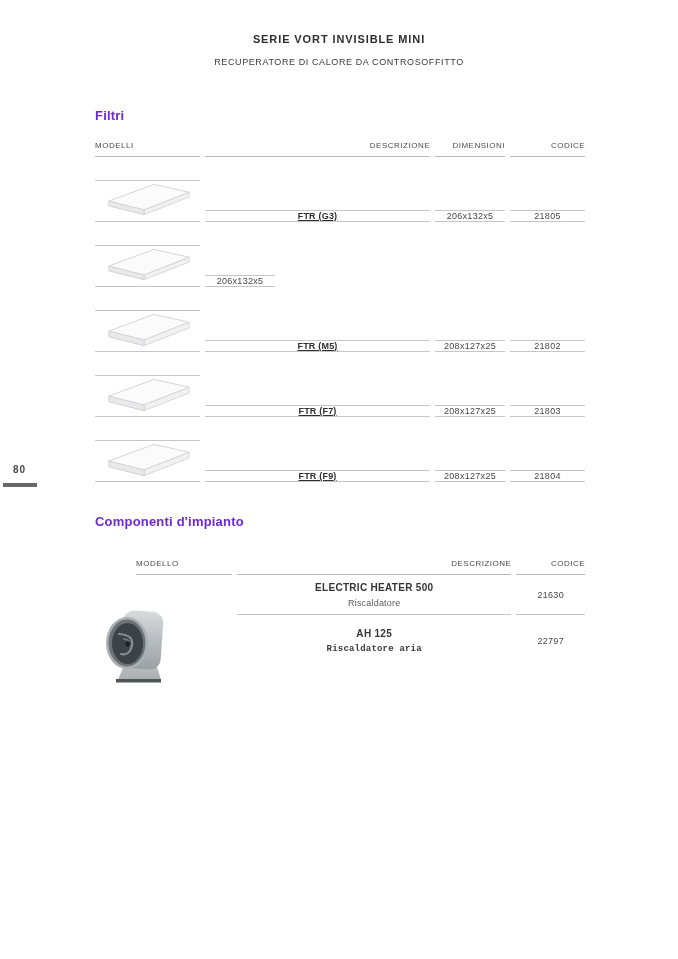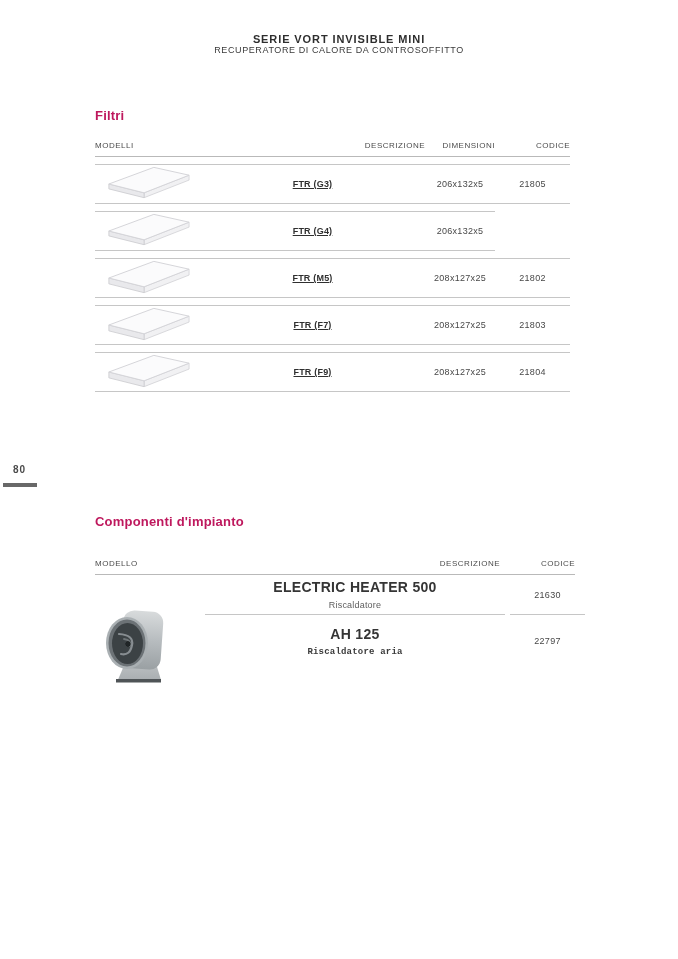--- a/index.html
+++ b/index.html
@@ -6,60 +6,60 @@
   html,body { background:#ffffff; }
   body {
     width:678px; height:959px; position:relative;
     font-family:"Liberation Sans", sans-serif;
     color:#3e3e3e; overflow:hidden;
   }
 
   
   .page-header { position:absolute; top:33px; left:0; width:100%; text-align:center; }
   .page-title  { font-size:11px; font-weight:bold; letter-spacing:0.9px; color:#2e2e2e; }
-  .page-subtitle { margin-top:0; font-size:9px; letter-spacing:0.6px; color:#3a3a3a; }
-
-  
-  .section-heading { position:absolute; left:95px; font-size:13px; font-weight:bold; color:#be185d; letter-spacing:0.2px; }
+  .page-subtitle { margin-top:12px; font-size:9px; letter-spacing:0.6px; color:#3a3a3a; }
+
+  
+  .section-heading { position:absolute; left:95px; font-size:13px; font-weight:bold; color:#6d28d9; letter-spacing:0.2px; }
   .heading-filtri { top:108px; }
   .heading-componenti { top:514px; }
 
   
   .tbl { position:absolute; left:95px; width:490px; }
   .tbl-filtri { top:141px; }
   .tbl-componenti { top:559px; }
-  .tr { display:flex; }
+  .tr { display:flex; gap:5px; }
   .th {
     font-size:8px; letter-spacing:0.5px; color:#4b4b4b;
     padding-bottom:6px; border-bottom:1px solid #b9b9b9;
   }
   .center { text-align:right; }
 
   
   .f-c1 { width:105px; } .f-c2 { width:225px; } .f-c3 { width:70px; } .f-c4 { width:75px; }
   
-  .k-c1 { width:105px; } .k-c2 { width:300px; } .k-c3 { width:75px; }
-
-  
-  .f-row { margin-top:7px; height:40px; }
+  .k-c1 { width:105px;margin-left:41px; } .k-c2 { width:300px; } .k-c3 { width:75px; }
+
+  
+  .f-row { margin-top:7px; height:58px;align-items:flex-end; }
   .f-row .td {
     border-top:1px solid #c6c6c6; border-bottom:1px solid #c6c6c6;
     display:flex; align-items:center; justify-content:center;
   }
   .desc-link { font-size:9px; font-weight:bold; color:#2f2f2f; text-decoration:underline; letter-spacing:0.2px; }
   .dim-text, .code-text { font-size:9px; color:#484848; letter-spacing:0.3px; }
 
   
   .k-body { position:relative; }
   .k-row { display:flex; gap:5px; }
   .k-row1 { height:40px; }
   .k-row2 { height:52px; }
   .k-row .td { display:flex; flex-direction:column; align-items:center; justify-content:center; }
   .k-row1 .td.bordered { border-bottom:1px solid #c6c6c6; }
-  .comp-name { font-size:14px; font-weight:bold; color:#353535; letter-spacing:0.3px; }
+  .comp-name { font-size:10px; font-weight:bold; color:#353535; letter-spacing:0.3px; }
   .comp-sub  { font-size:9px; color:#5e5e5e; margin-top:5px; letter-spacing:0.2px; }
   .k-row2 .comp-sub { font-weight:bold; color:#3a3a3a;font-family:Liberation Mono, monospace; }
   .heater-wrap { position:absolute; left:7px; top:28px; width:64px; height:82px; }
 
   
   .page-num-block { position:absolute; left:0; top:452px;margin-top:12px; }
   .page-num { display:block; margin-left:13px; font-size:10px; font-weight:bold; letter-spacing:1px; color:#4a4a4a; }
   .page-num-bar { display:block; margin-top:8px; margin-left:3px; width:34px; height:4px; background:#686868; }
 
   svg { display:block; }
@@ -106,23 +106,20 @@
   <div class="tr f-row">
     <div class="td f-c1">
       <span>
         <svg width="90" height="40" viewBox="0 0 92 40">
           <polygon points="42,29 88,11 88,16 42,34" fill="#f1f1f3" stroke="#cfcfd3" stroke-width="0.8"></polygon>
           <polygon points="6,20 42,29 42,34 6,25" fill="#e9e9ec" stroke="#c9c9cd" stroke-width="0.8"></polygon>
           <polygon points="6,20 52,3 88,11 42,29" fill="#fbfbfc" stroke="#d4d4d8" stroke-width="1"></polygon>
         </svg>
       </span>
     </div>
-    <div class="td f-c2">
-        <span class="desc-link">FTR (G4)</span>
-      </div>
     <div class="td f-c3">
         <span class="dim-text">206x132x5</span>
       </div>
   </div>
 
   <div class="tr f-row">
     <div class="td f-c1">
       <span>
         <svg width="90" height="40" viewBox="0 0 92 40">
           <polygon points="42,29 88,11 88,17 42,35" fill="#f1f1f3" stroke="#cfcfd3" stroke-width="0.8"></polygon>

